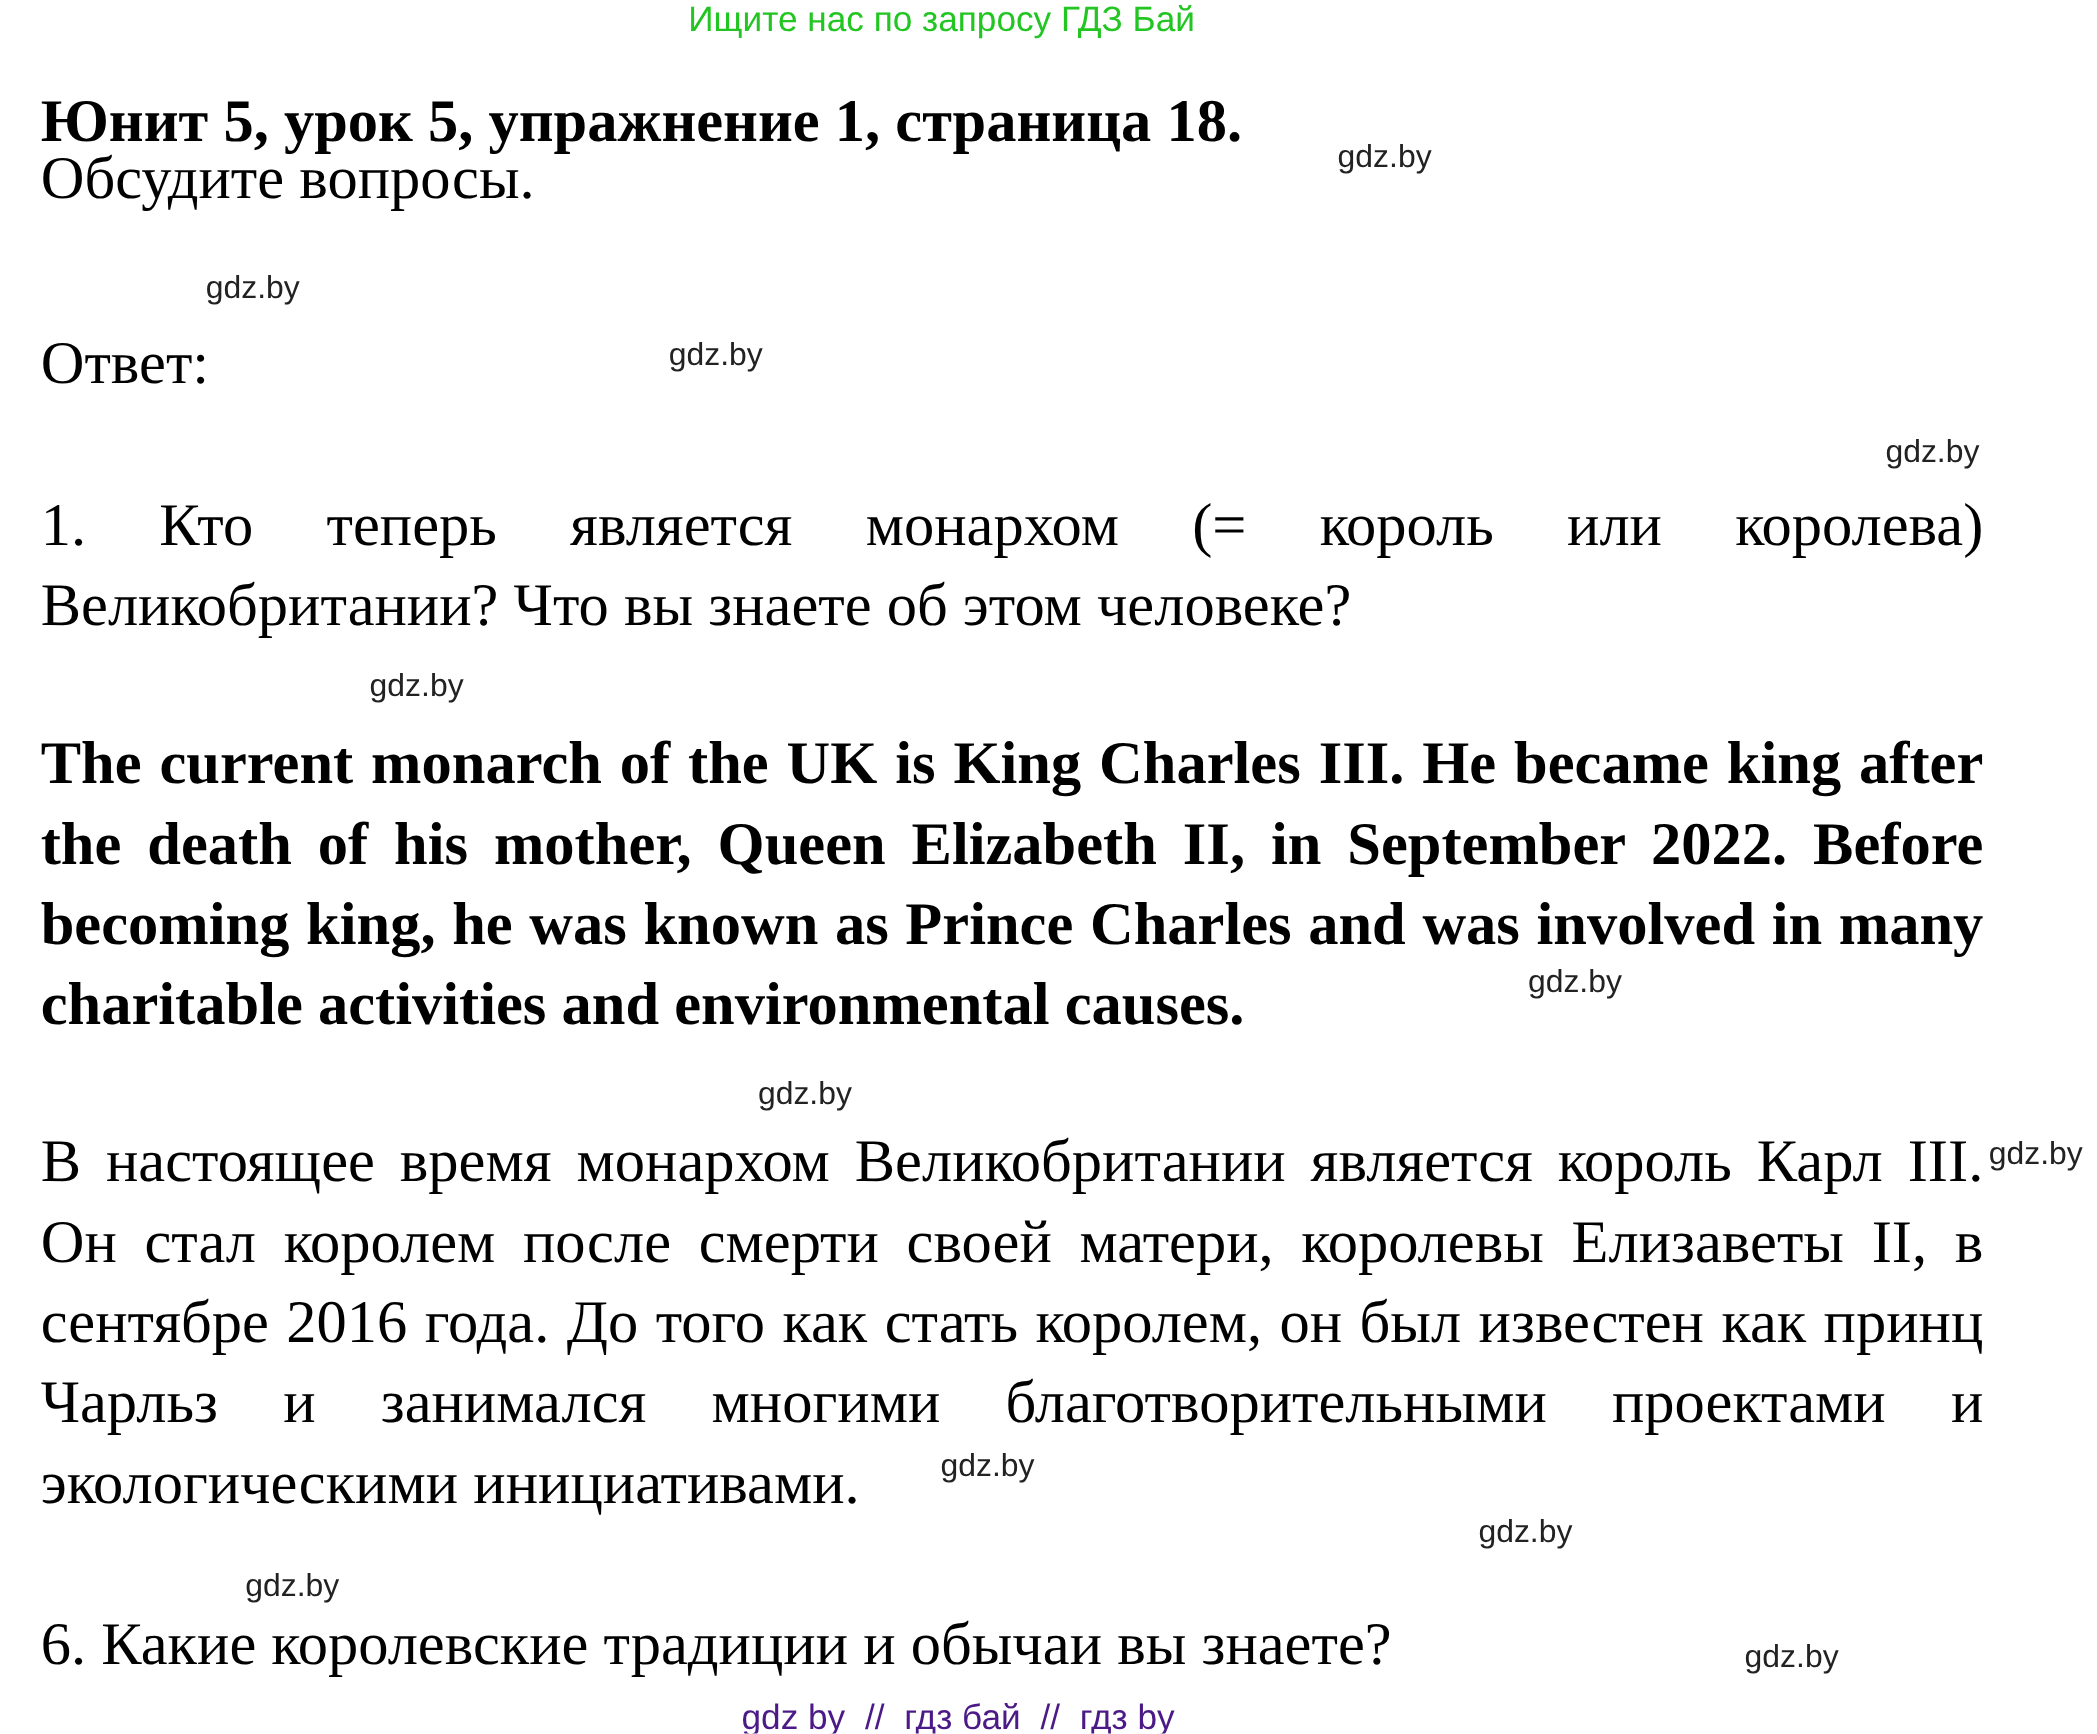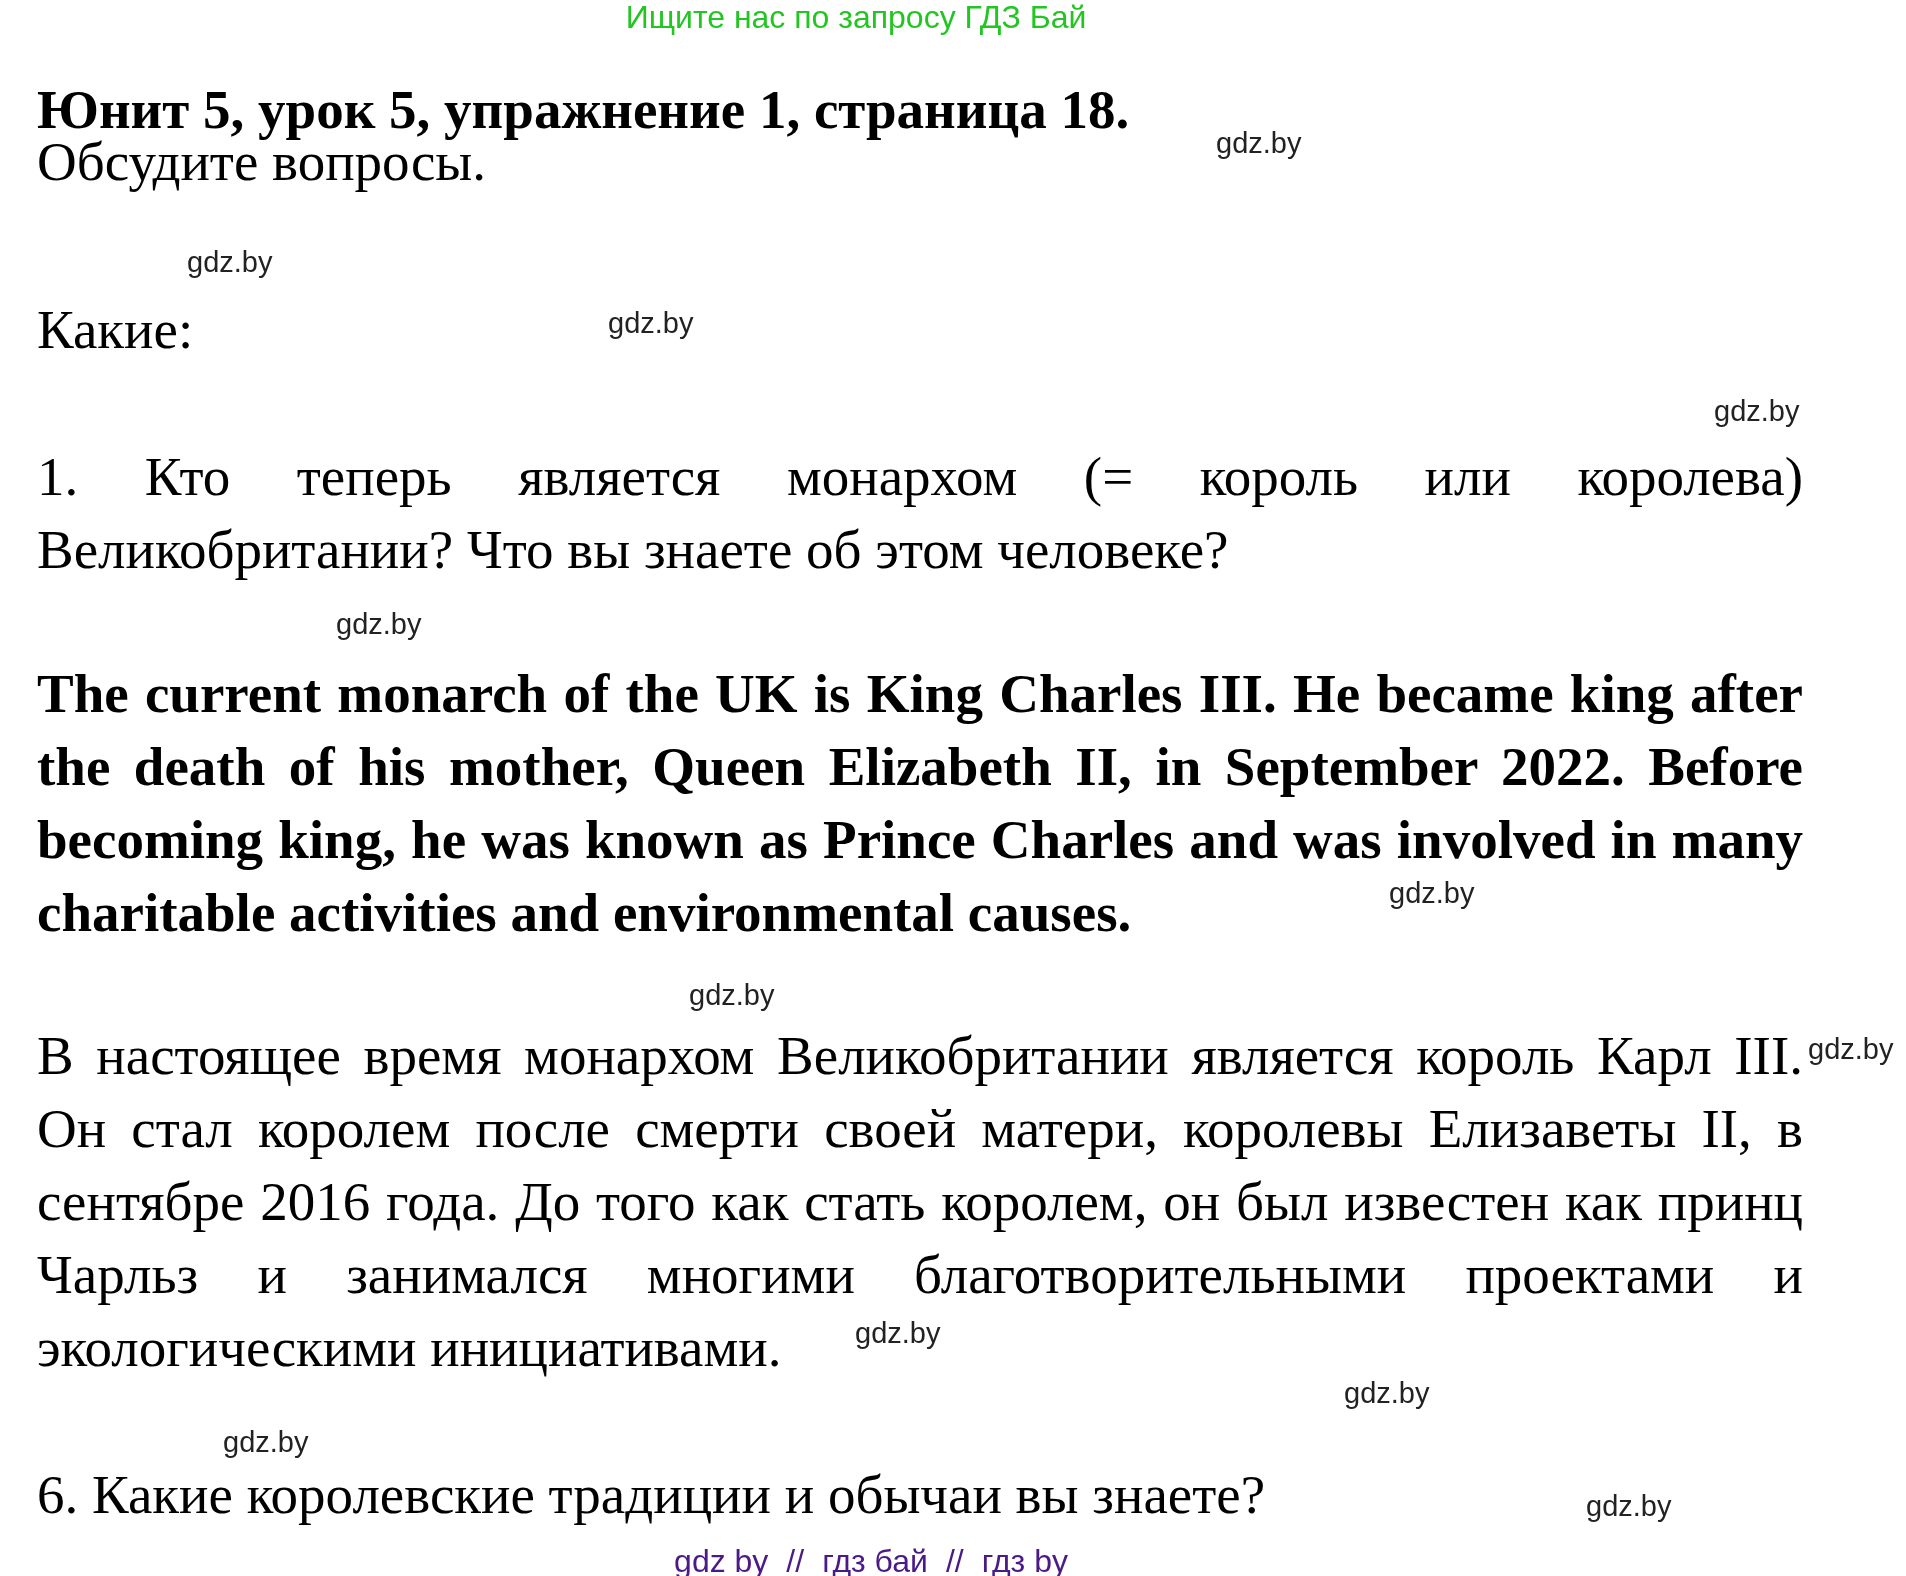--- a/index.html
+++ b/index.html
@@ -35,21 +35,21 @@
   }
   .footer .sep { display: inline-block; margin: 0 18px; }
 </style>
 </head>
 <body>
 
 <div class="abs top-banner">Ищите нас по запросу ГДЗ Бай</div>
 
 <div class="abs serif title">Юнит 5, урок 5, упражнение 1, страница 18.</div>
 <div class="abs serif subtitle">Обсудите вопросы.</div>
-<div class="abs serif answer-label">Какие:</div>
+<div class="abs serif answer-label">Ответ:</div>
 
 <div class="para q1">1. Кто теперь является монархом (= король или королева) Великобритании? Что вы знаете об этом человеке?</div>
 <div class="para en">The current monarch of the UK is King Charles III. He became king after the death of his mother, Queen Elizabeth II, in September 2022. Before becoming king, he was known as Prince Charles and was involved in many charitable activities and environmental causes.</div>
 <div class="para ru">В настоящее время монархом Великобритании является король Карл III. Он стал королем после смерти своей матери, королевы Елизаветы II, в сентябре 2016 года. До того как стать королем, он был известен как принц Чарльз и занимался многими благотворительными проектами и экологическими инициативами.</div>
 <div class="para q2">6. Какие королевские традиции и обычаи вы знаете?</div>
 
 <div class="wm" style="left:1216px; top:116px;">gdz.by</div>
 <div class="wm" style="left:187px; top:235px;">gdz.by</div>
 <div class="wm" style="left:608px; top:296px;">gdz.by</div>
 <div class="wm" style="left:1714px; top:384px;">gdz.by</div>

